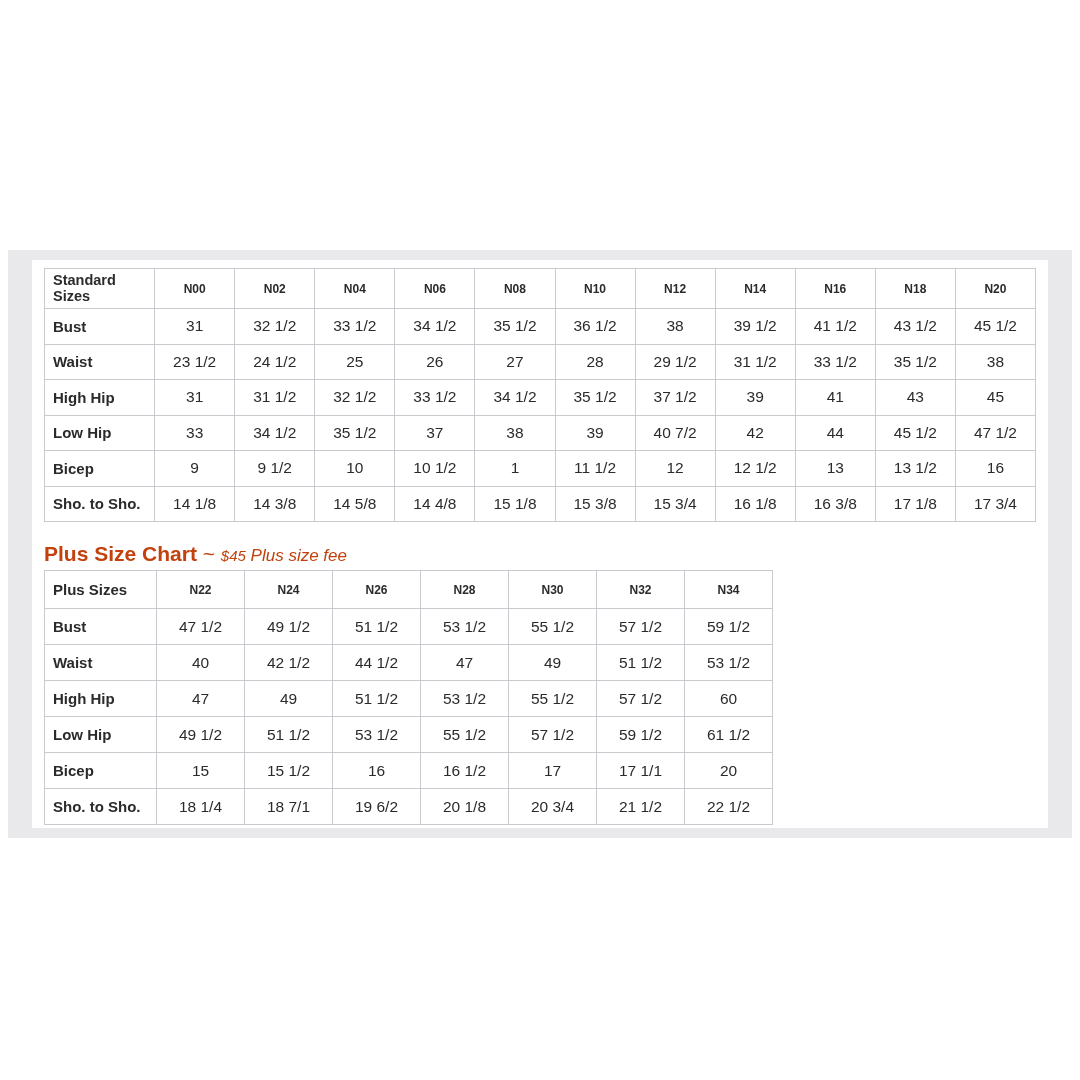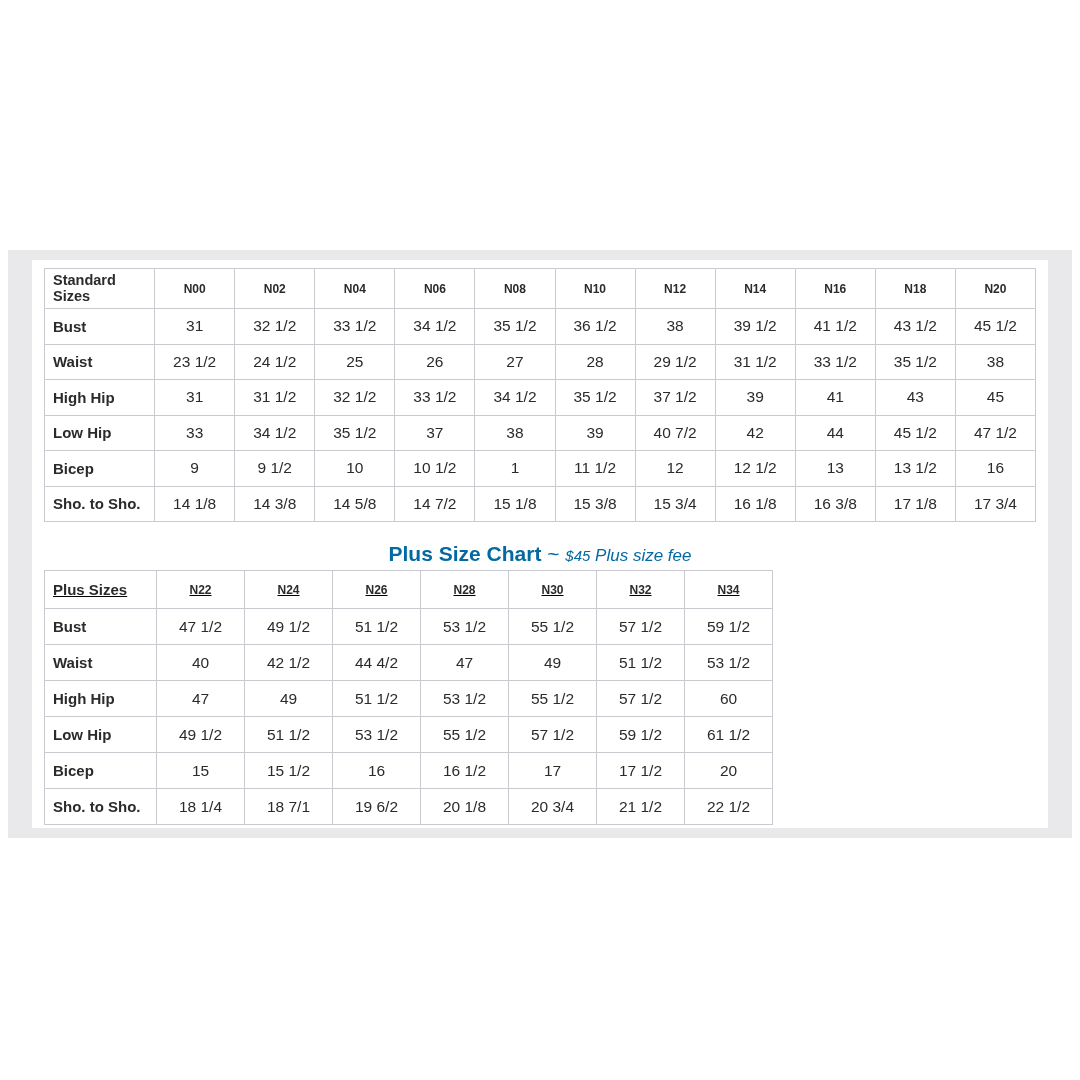--- a/index.html
+++ b/index.html
@@ -88,44 +88,44 @@
     line-height: 1.05;
     font-size: 14.5px;
   }
 
   
   .plus-title {
     position: absolute;
     left: 12px;
     top: 282px;
     width: 992px;
-    text-align: center;
+    text-align: left;
     font-size: 21px;
-    color: #0369a1;
+    color: #c2410c;
   }
   .plus-title .bold {
     font-weight: bold;
   }
   .plus-title .fee {
     font-style: italic;
     font-size: 17px;
   }
   .plus-title .fee .amt {
     font-size: 15px;
   }
 
   
   #plus-table {
     position: absolute;
     left: 12px;
     top: 310px;
     width: 728px;
   }
   #plus-table tr { height: 36px; }
-  #plus-table tr.head-row { height: 38px; text-decoration: underline; }
+  #plus-table tr.head-row { height: 38px; }
   #plus-table col.lbl { width: 112px; }
   #plus-table col.d  { width: 88px; }
 
   .sho-label { font-size: 13.5px; margin-top: 8px; }
 </style>
 </head>
 <body>
 
 <div id="page">
   <div class="chart-frame">
@@ -236,21 +236,21 @@
             <td>12 1/2</td>
             <td>13</td>
             <td>13 1/2</td>
             <td>16</td>
           </tr>
           <tr>
             <td class="rowlabel sho-label">Sho. to Sho.</td>
             <td>14 1/8</td>
             <td>14 3/8</td>
             <td>14 5/8</td>
-            <td>14 7/2</td>
+            <td>14 4/8</td>
             <td>15 1/8</td>
             <td>15 3/8</td>
             <td>15 3/4</td>
             <td>16 1/8</td>
             <td>16 3/8</td>
             <td>17 1/8</td>
             <td>17 3/4</td>
           </tr>
         </tbody>
       </table>
@@ -290,21 +290,21 @@
             <td>51 1/2</td>
             <td>53 1/2</td>
             <td>55 1/2</td>
             <td>57 1/2</td>
             <td>59 1/2</td>
           </tr>
           <tr>
             <td class="rowlabel">Waist</td>
             <td>40</td>
             <td>42 1/2</td>
-            <td>44 4/2</td>
+            <td>44 1/2</td>
             <td>47</td>
             <td>49</td>
             <td>51 1/2</td>
             <td>53 1/2</td>
           </tr>
           <tr>
             <td class="rowlabel">High Hip</td>
             <td>47</td>
             <td>49</td>
             <td>51 1/2</td>
@@ -323,21 +323,21 @@
             <td>59 1/2</td>
             <td>61 1/2</td>
           </tr>
           <tr>
             <td class="rowlabel">Bicep</td>
             <td>15</td>
             <td>15 1/2</td>
             <td>16</td>
             <td>16 1/2</td>
             <td>17</td>
-            <td>17 1/2</td>
+            <td>17 1/1</td>
             <td>20</td>
           </tr>
           <tr>
             <td class="rowlabel sho-label">Sho. to Sho.</td>
             <td>18 1/4</td>
             <td>18 7/1</td>
             <td>19 6/2</td>
             <td>20 1/8</td>
             <td>20 3/4</td>
             <td>21 1/2</td>

